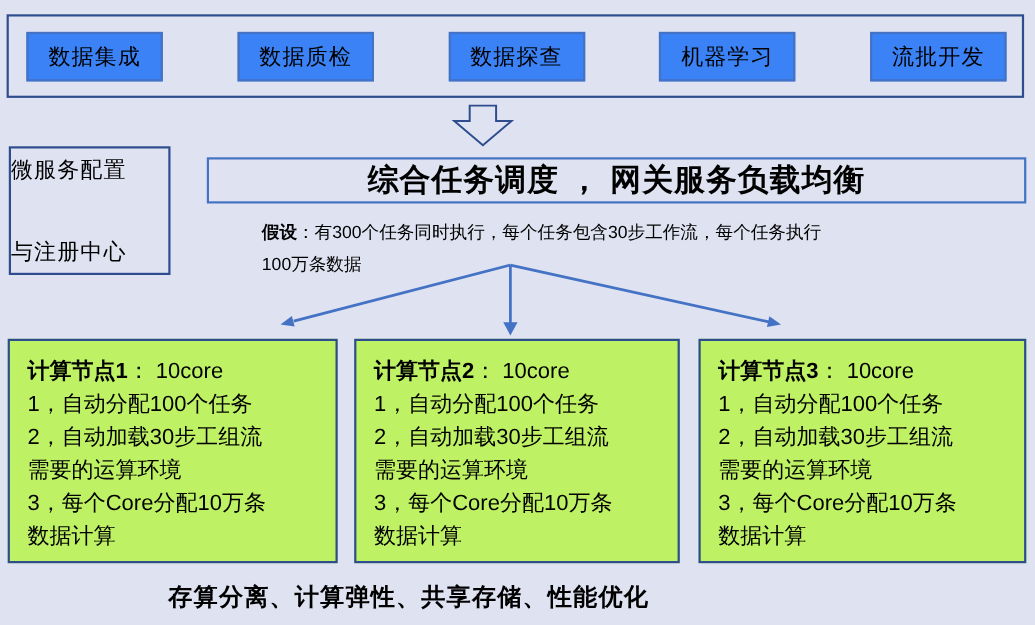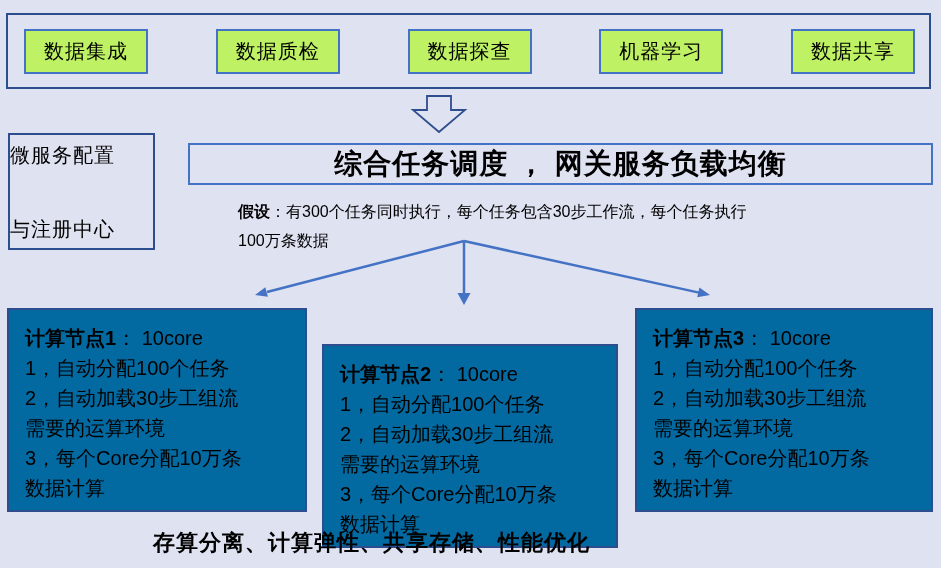--- a/index.html
+++ b/index.html
@@ -18,21 +18,21 @@
     border:2px solid #2e4d8e;
     display:flex;align-items:center;justify-content:space-between;
     padding:0 14px 0 16px;box-sizing:border-box;
   }
   .module-box{
     border:2px solid #4472c4;
     height:45px;box-sizing:border-box;
     display:flex;align-items:center;justify-content:center;
     font-size:20px;letter-spacing:1px;
     padding:0 18px;white-space:nowrap;
-    background:#bef264;
+    background:#3b82f6;
   }
 
   
   .block-arrow{position:absolute;left:408px;top:95px;}
 
   
   .micro-box{
     position:absolute;left:8px;top:133px;width:147px;height:117px;
     border:2px solid #2e4d8e;box-sizing:border-box;
     display:flex;flex-direction:column;align-items:flex-start;justify-content:center;
@@ -57,25 +57,25 @@
 
   
   .fan-arrows{position:absolute;left:180px;top:236px;}
 
   
   .node-box{
     position:absolute;top:308px;height:204px;
     border:2px solid #2e4d8e;box-sizing:border-box;
     padding:13px 10px 0 16px;
     font-size:20px;line-height:30px;
-    background:#0369a1;
+    background:#bef264;
   }
   .node-box .node-title b{font-weight:bold;}
   #node-1{left:7px;width:300px;}
-  #node-2{left:322px;width:296px;margin-top:36px;}
+  #node-2{left:322px;width:296px;}
   #node-3{left:635px;width:298px;}
 
   
   .footer-text{
     position:absolute;left:153px;top:528px;
     font-size:22px;font-weight:bold;letter-spacing:1px;
     white-space:nowrap;
   }
 
   .stroke-blue{stroke:#4472c4;fill:none;stroke-width:2.5;}
@@ -94,21 +94,21 @@
     <div class="module-box">
       <span>数据质检</span>
     </div>
     <div class="module-box">
       <span>数据探查</span>
     </div>
     <div class="module-box">
       <span>机器学习</span>
     </div>
     <div class="module-box">
-      <span>数据共享</span>
+      <span>流批开发</span>
     </div>
   </div>
 
   <svg class="block-arrow" width="64" height="40" viewBox="0 0 64 40">
     <polygon class="outline-navy" points="19,1 43,1 43,15 57,15 31,37 5,15 19,15"></polygon>
   </svg>
 
   <div class="micro-box">
     <span>微服务配置</span>
     <span>与注册中心</span>

